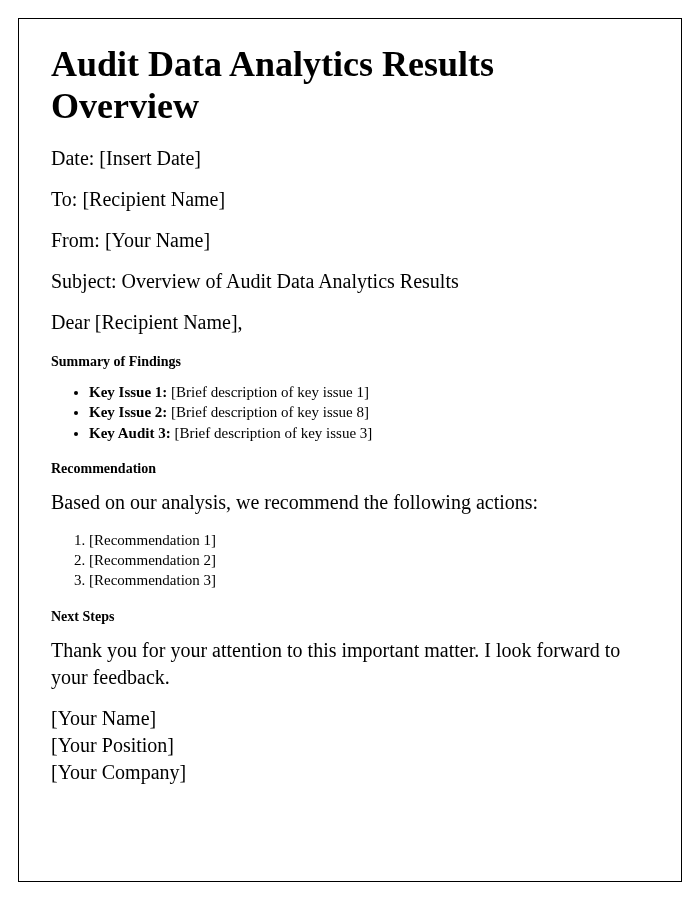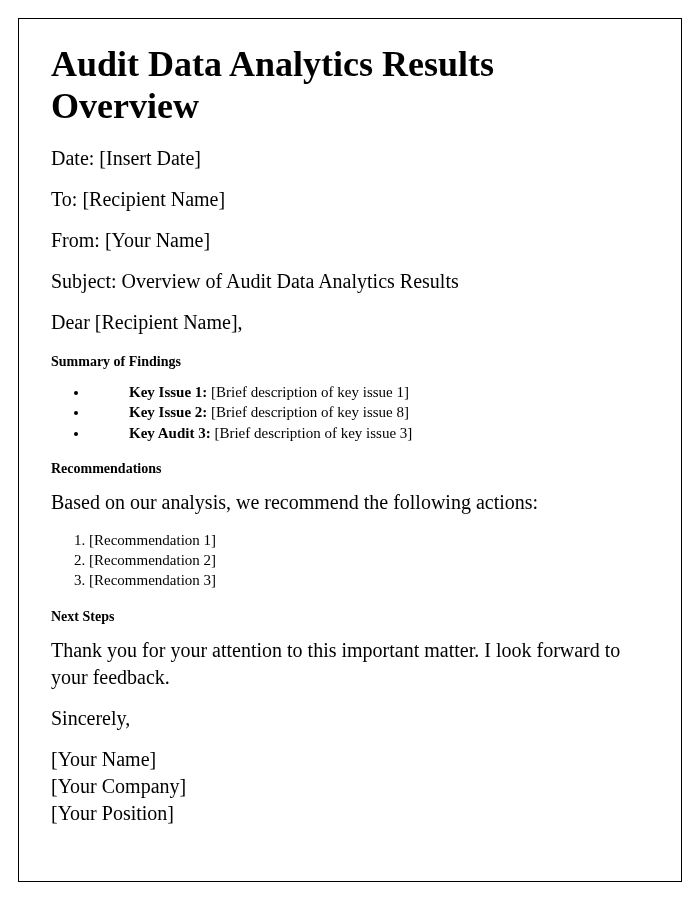--- a/index.html
+++ b/index.html
@@ -40,21 +40,20 @@
     ul, ol {
       margin-left: 38px;
       margin-bottom: 14px;
     }
     li {
       font-size: 15px;
       line-height: 1.35;
     }
     .key-label {
       font-weight: bold;
-      margin-left: 40px;
     }
     .sig-block p {
       margin-bottom: 0;
       line-height: 1.35;
     }
     .meta-line {
       margin-bottom: 14px;
     }
   </style>
 </head>
@@ -86,33 +85,32 @@
       <span class="key-label">Key Issue 1: </span><span>[Brief description of key issue 1]</span>
     </li>
     <li>
       <span class="key-label">Key Issue 2: </span><span>[Brief description of key issue 8]</span>
     </li>
     <li>
       <span class="key-label">Key Audit 3: </span><span>[Brief description of key issue 3]</span>
     </li>
   </ul>
 
-  <h2>Recommendations</h2>
+  <h2>Recommendation</h2>
   <p>Based on our analysis, we recommend the following actions:</p>
   <ol>
     <li>[Recommendation 1]</li>
     <li>[Recommendation 2]</li>
     <li>[Recommendation 3]</li>
   </ol>
 
   <h2>Next Steps</h2>
 
   <p>Thank you for your attention to this important matter. I look forward to your feedback.</p>
 
-  <p>Sincerely,</p>
 
   <div class="sig-block">
     <p>[Your Name]</p>
+    <p>[Your Position]</p>
     <p>[Your Company]</p>
-    <p>[Your Position]</p>
   </div>
 
 </div>
 
 </body></html>

